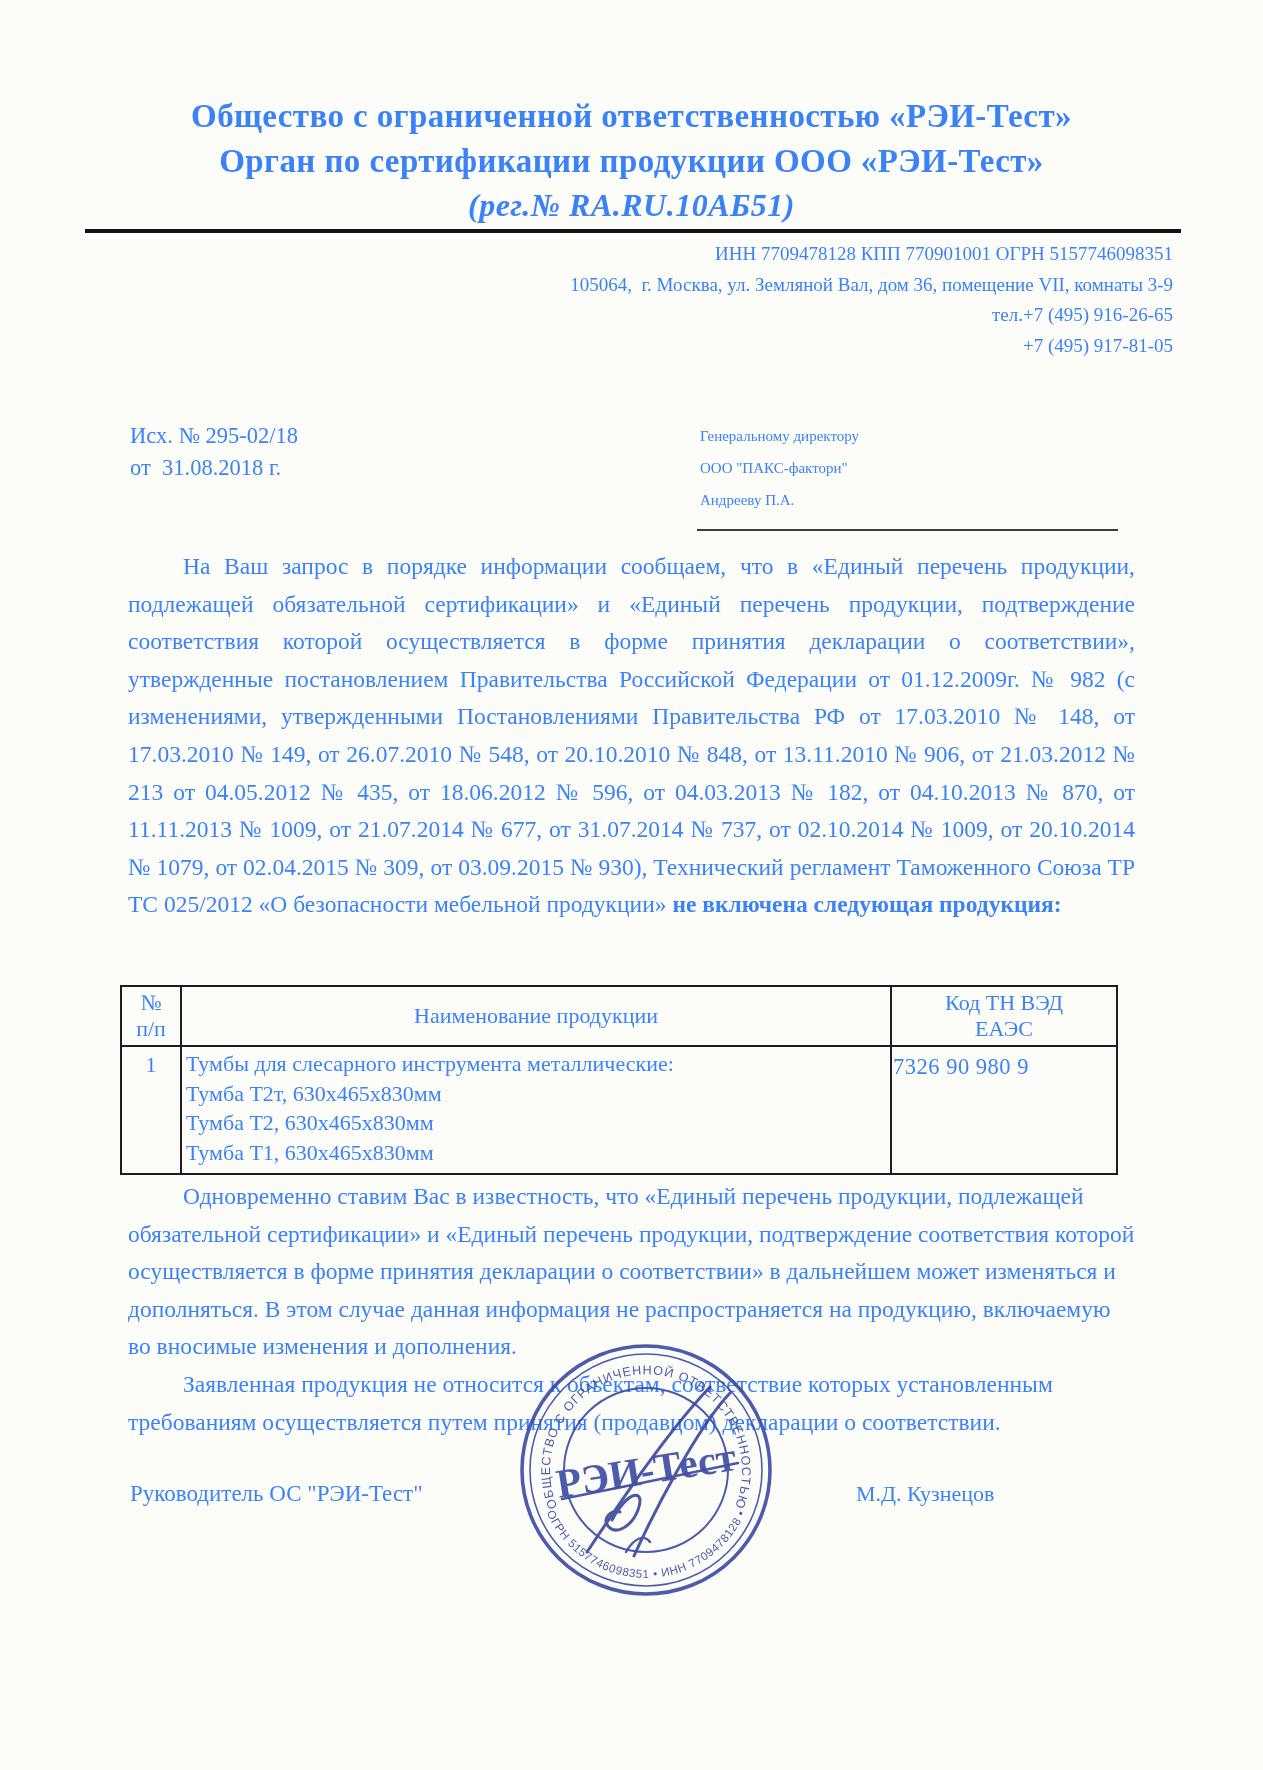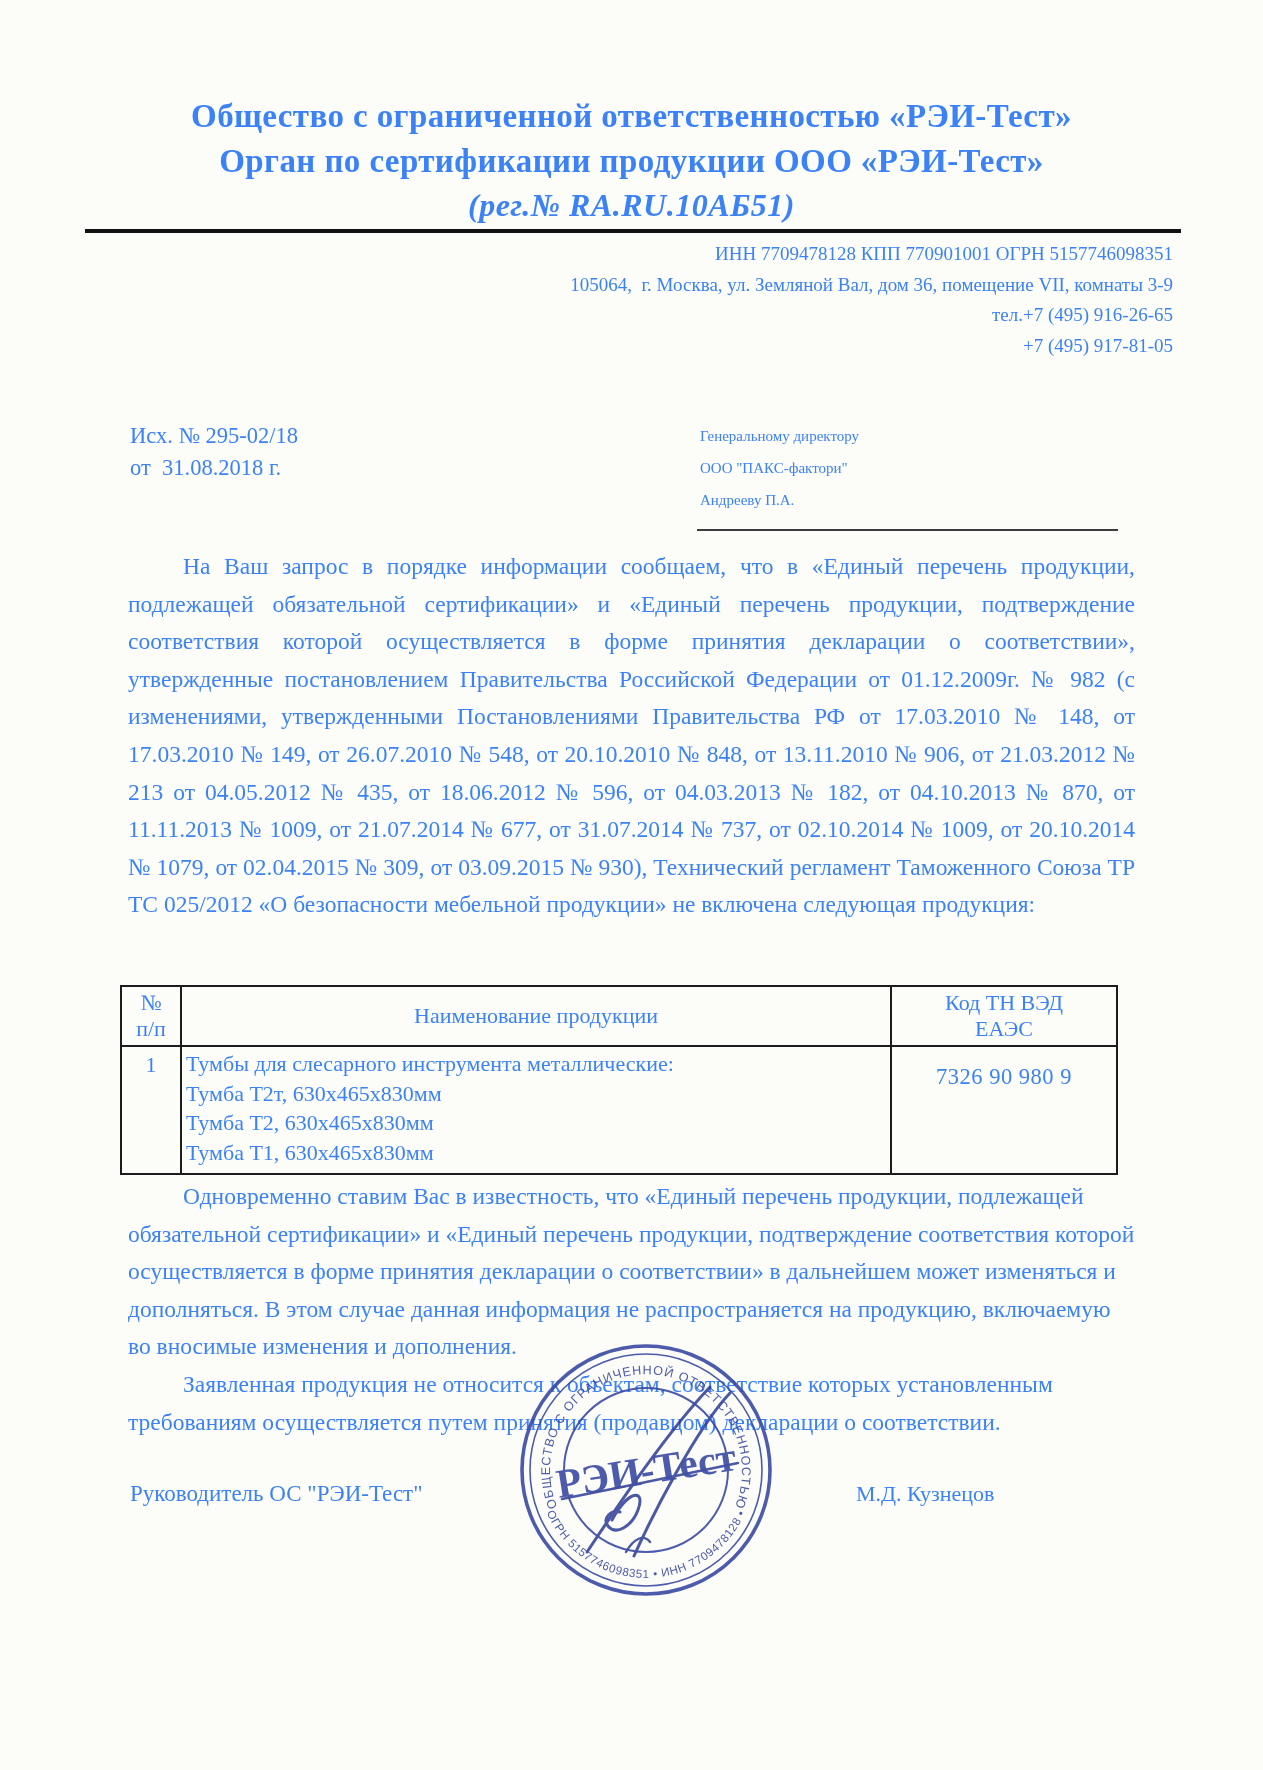--- a/index.html
+++ b/index.html
@@ -20,35 +20,35 @@
   .contacts { position:absolute; top:239px; right:90px; text-align:right; font-size:19px; line-height:30.5px; }
 
   
   .ref-left  { position:absolute; top:420px; left:130px;  font-size:22.5px; line-height:32px; }
   .ref-right { position:absolute; top:420px; left:700px;  font-size:15px; line-height:32px; }
   .addr-underline { position:absolute; top:529px; left:697px; width:421px; height:0; border-top:2px solid #3c3c3c; }
 
   
   .body-block1 { position:absolute; top:548px; left:128px; width:1007px; }
   .body-block1 p { margin:0; font-size:23.5px; line-height:37.6px; text-align:justify; text-indent:55px; }
-  .body-block1 b { font-weight:normal; }
+  .body-block1 b { font-weight:bold; }
   .body-block2 { position:absolute; top:1178px; left:128px; width:1007px; }
   .body-block2 p { margin:0; font-size:23.5px; line-height:37.6px; text-align:left; text-indent:55px; }
 
   
   .prod-table { position:absolute; top:985px; left:120px; width:996px; border-collapse:collapse;
                 font-size:22px; table-layout:fixed; }
   .prod-table col.c1 { width:60px; } .prod-table col.c2 { width:710px; } .prod-table col.c3 { width:226px; }
   .prod-table th, .prod-table td { border:2px solid #1d1d1d; }
   .prod-table thead th { font-weight:normal; text-align:center; vertical-align:middle;
                          padding:2px 4px; line-height:26px; height:54px; }
   .prod-table td { vertical-align:top; }
   .td-num  { text-align:center; padding-top:3px; line-height:29px; }
   .td-name { padding:2px 12px 6px 4px; line-height:29.5px; }
-  .td-code { text-align:center; padding-top:17px; font-size:22.5px; letter-spacing:0.5px; }
+  .td-code { padding-top:7px; font-size:22.5px; letter-spacing:0.5px; }
 
   
   .signoff-left  { position:absolute; top:1481px; left:130px; font-size:23px; }
   .signoff-right { position:absolute; top:1481px; left:856px; font-size:22px; }
 
   
   .stamp { position:absolute; top:1337px; left:513px; width:266px; height:266px; opacity:0.9; }
   .stamp text { font-family:"Liberation Sans","DejaVu Sans",sans-serif; }
   .stamp .center-name { font-family:"Liberation Serif","DejaVu Serif",serif; font-weight:bold; }
 </style>

